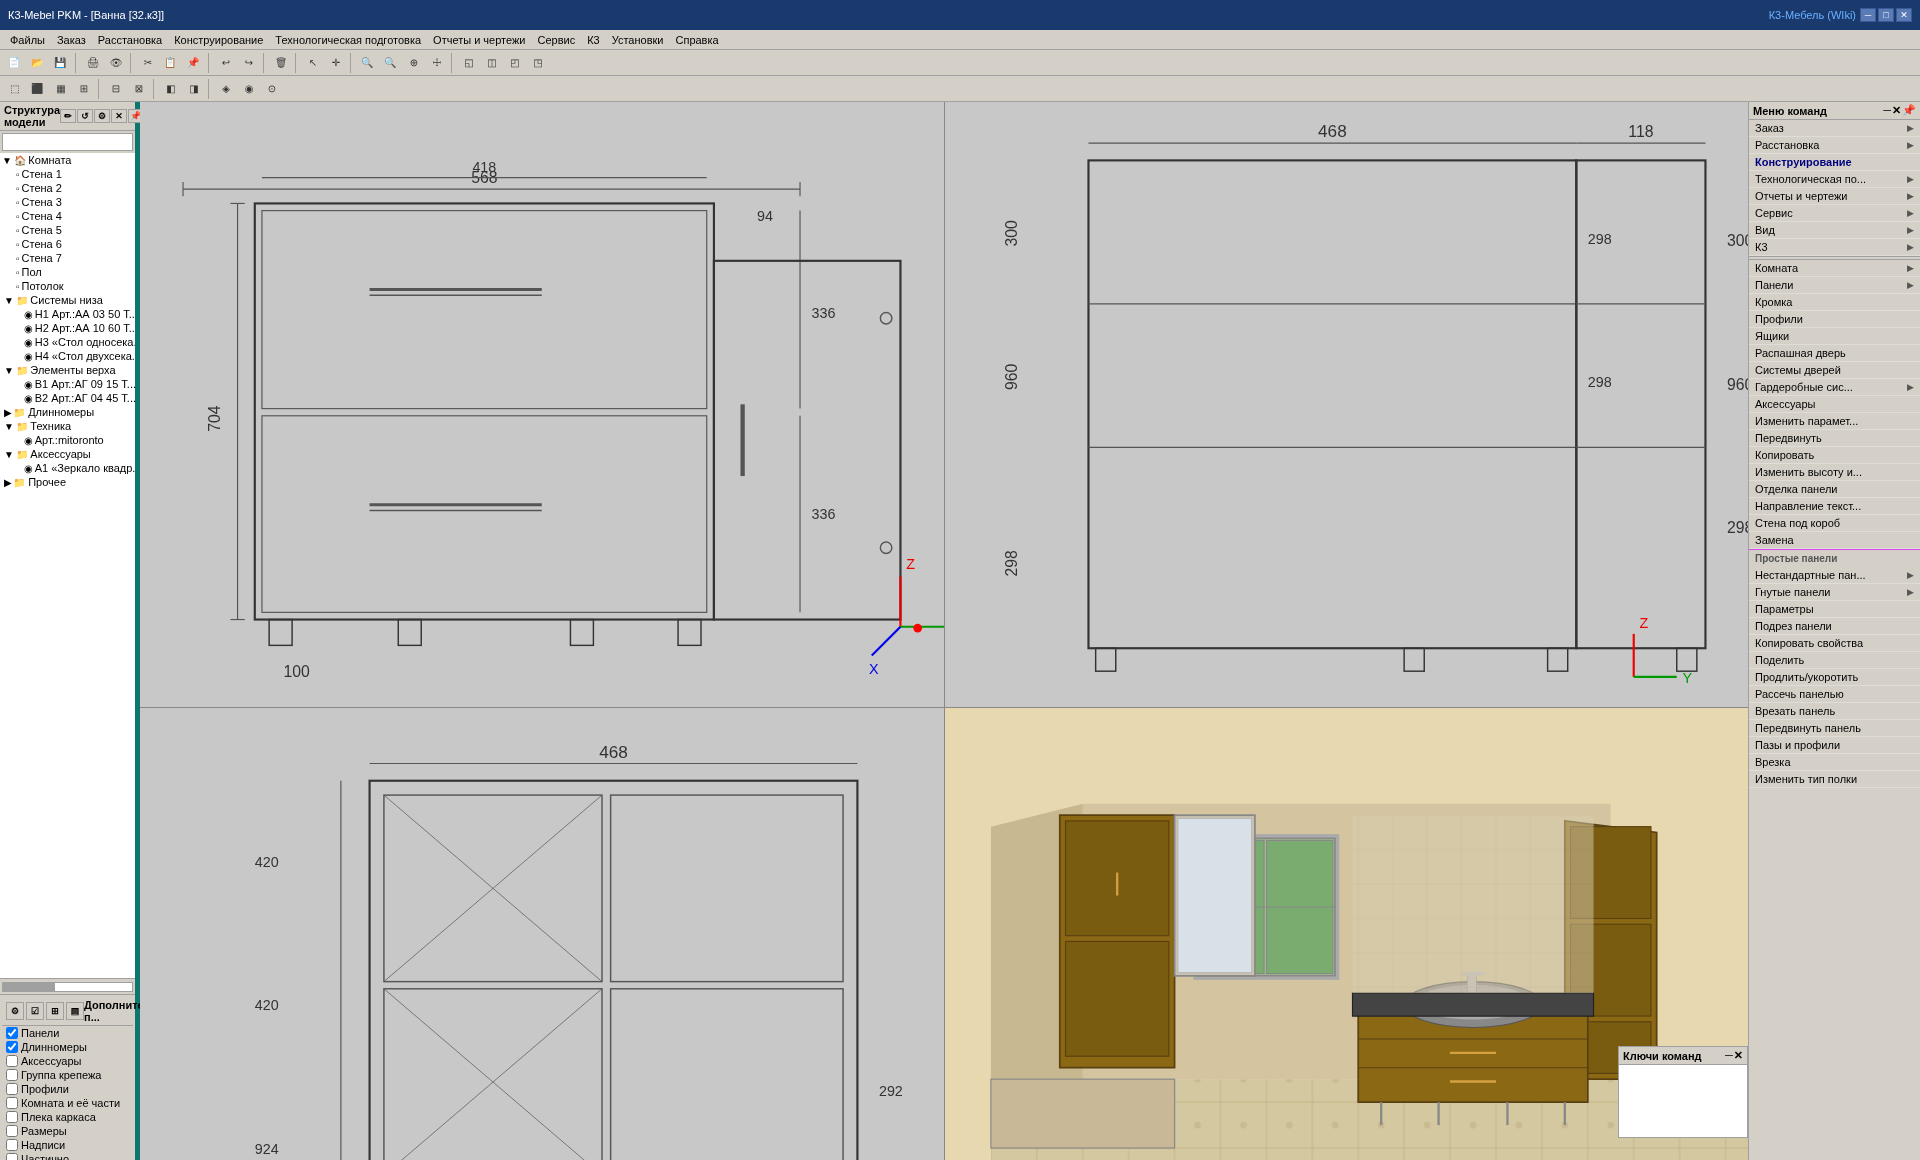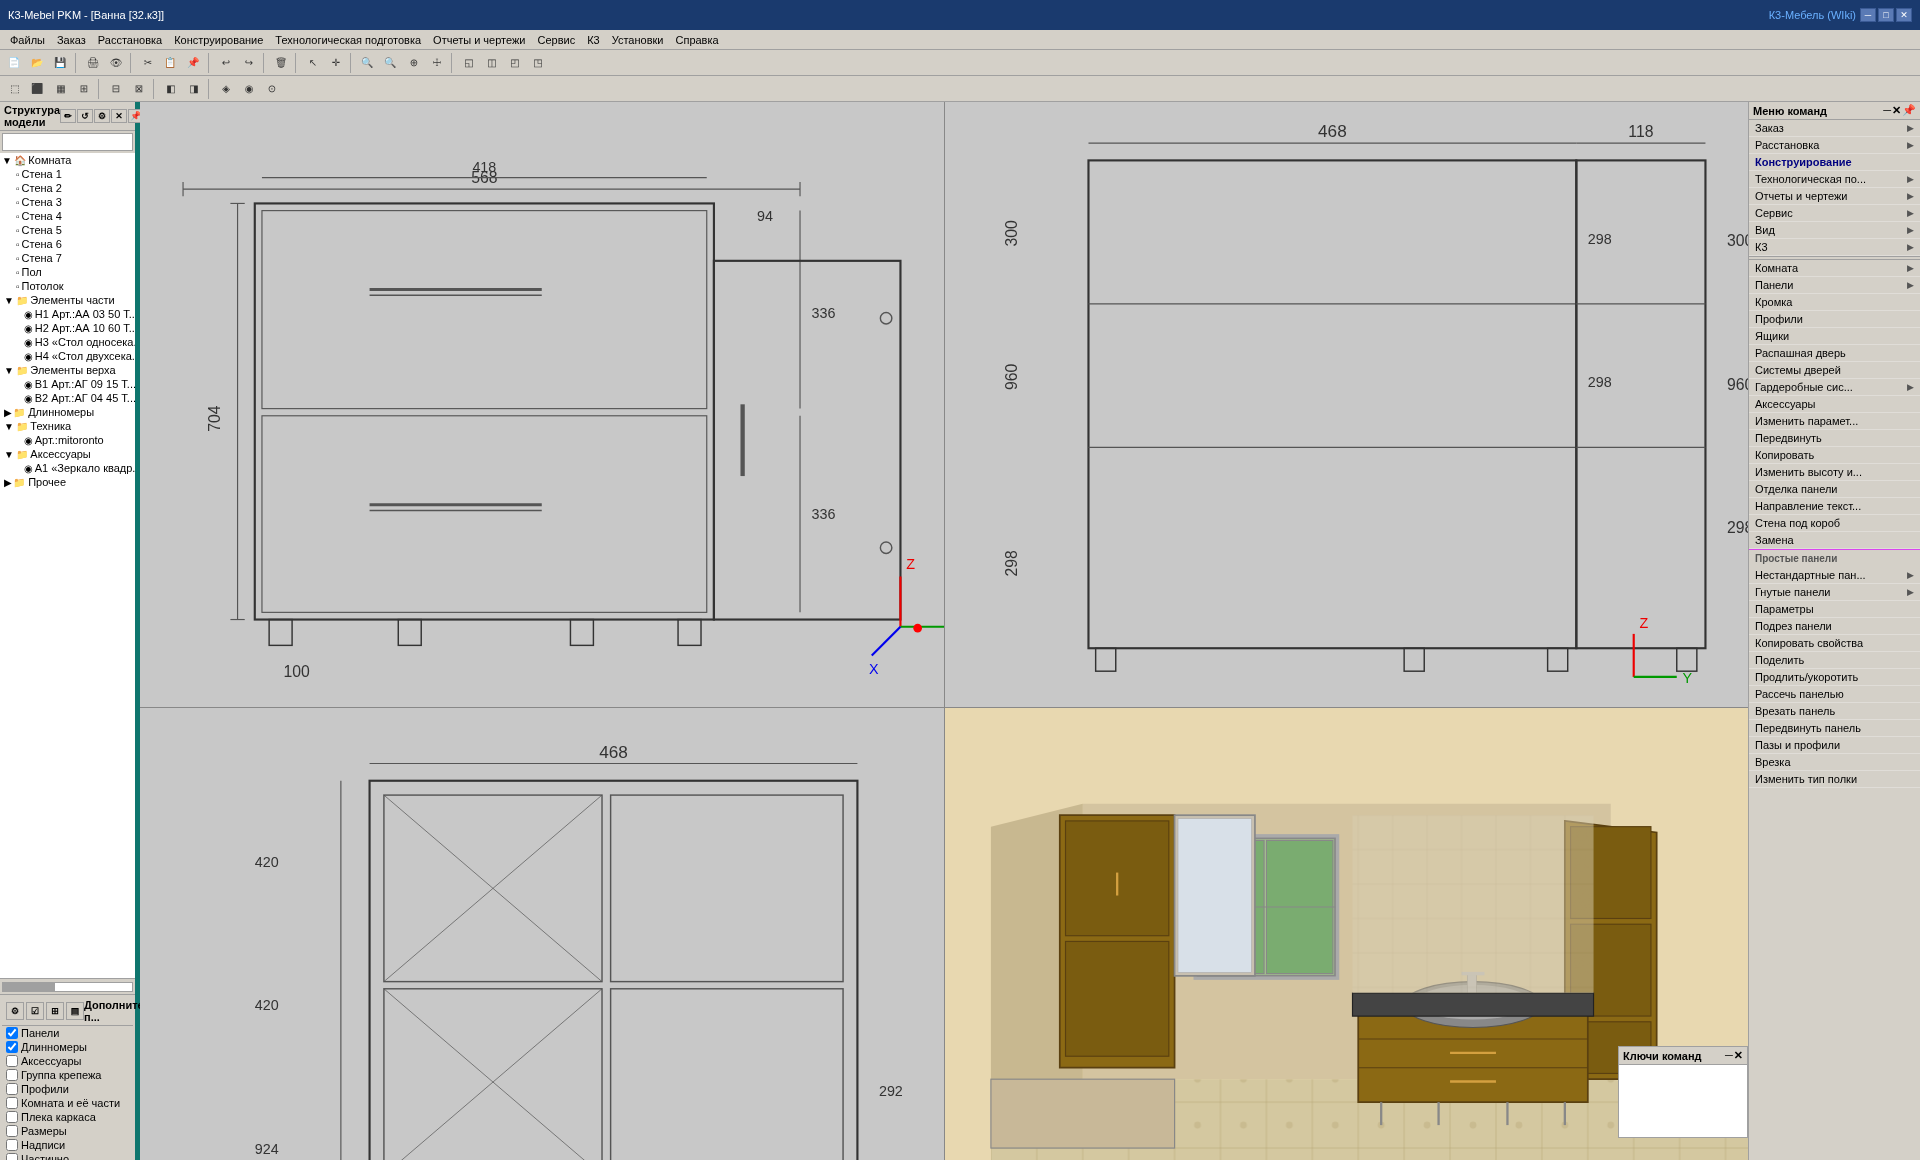--- a/index.html
+++ b/index.html
@@ -335,21 +335,21 @@
         <span class="tree-icon">▫</span>
         <span class="tree-label">Пол</span>
       </div>
       <div class="tree-item" style="padding-left:16px">
         <span class="tree-icon">▫</span>
         <span class="tree-label">Потолок</span>
       </div>
       <div class="tree-item" style="padding-left:4px">
         <span class="tree-icon">▼</span>
         <span class="tree-icon">📁</span>
-        <span class="tree-label">Элементы части</span>
+        <span class="tree-label">Системы низа</span>
       </div>
       <div class="tree-item" style="padding-left:24px">
         <span class="tree-icon">◉</span>
         <span class="tree-label">Н1 Арт.:АА 03 50 Т...</span>
       </div>
       <div class="tree-item" style="padding-left:24px">
         <span class="tree-icon">◉</span>
         <span class="tree-label">Н2 Арт.:АА 10 60 Т...</span>
       </div>
       <div class="tree-item" style="padding-left:24px">

